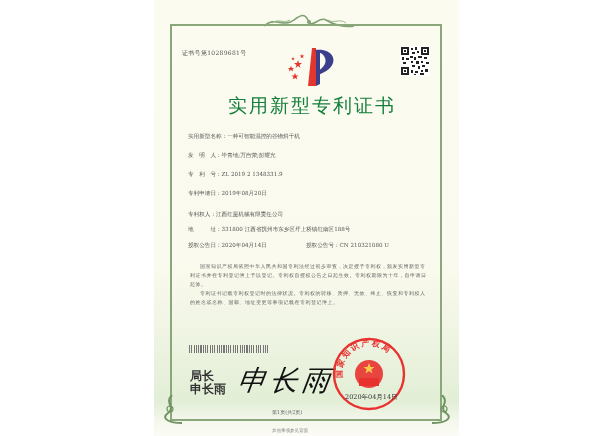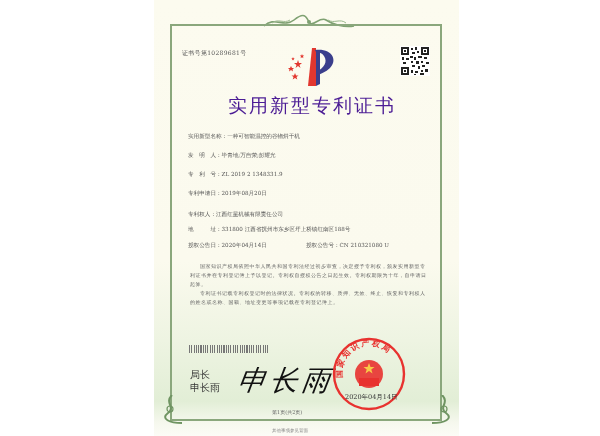--- a/index.html
+++ b/index.html
@@ -8,26 +8,26 @@
   .paper { position:absolute; left:154px; top:0; width:305px; height:436px;
            background:linear-gradient(to bottom,#fcfbef 0%,#fbfaee 60%,#eef4e2 78%,#e2eed6 92%,#f6f8ee 97%,#fcfcf6 100%); }
   .frame { position:absolute; left:170px; top:24px; width:272px; height:397px;
            border:2px solid #8aa77c; box-sizing:border-box; }
   .ornament-top { position:absolute; left:262px; top:14px; width:94px; height:16px; }
   .corner { position:absolute; width:22px; height:30px; }
   .abs { position:absolute; white-space:nowrap; }
   .certno { left:182px; top:49px; font-size:6px; color:#555; letter-spacing:0.3px; }
   .qr { position:absolute; left:400px; top:46px; width:30px; height:30px; }
   .logo { position:absolute; left:282px; top:46px; width:56px; height:40px; }
-  .title { left:228px; top:93px; font-size:19px; letter-spacing:2px; color:#4c1d95; }
+  .title { left:228px; top:93px; font-size:19px; letter-spacing:2px; color:#15803d; }
   .field { font-size:5.6px; color:#555; left:188px; }
   .notice { position:absolute; left:190px; width:240px; font-size:5px; line-height:9px; color:#666; white-space:normal; letter-spacing:0.5px; }
   .barcode { position:absolute; left:189px; top:345px; width:80px; height:8px;
              background:repeating-linear-gradient(to right,#777 0 1px,transparent 1px 2.2px,#777 2.2px 3.4px,transparent 3.4px 4.6px); }
-  .sig-label { font-size:10px; color:#333; left:190px; }
+  .sig-label { font-size:12px; color:#333; left:190px;font-weight:bold; }
   .signature { left:238px; top:362px; font-family:"DejaVu Serif",serif; font-size:28px; font-style:italic; color:#111; letter-spacing:4px; transform:skewX(-8deg); }
   .seal { position:absolute; left:331px; top:336px; width:76px; height:76px; }
   .seal-date { left:345px; top:393px; font-size:6.5px; color:#333; }
   .page-no { left:272px; top:409px; font-size:5px; color:#666; }
   .footer { left:272px; top:428px; font-size:4.5px; color:#888; }
 </style>
 </head>
 <body>
 
 <div class="paper"></div>

